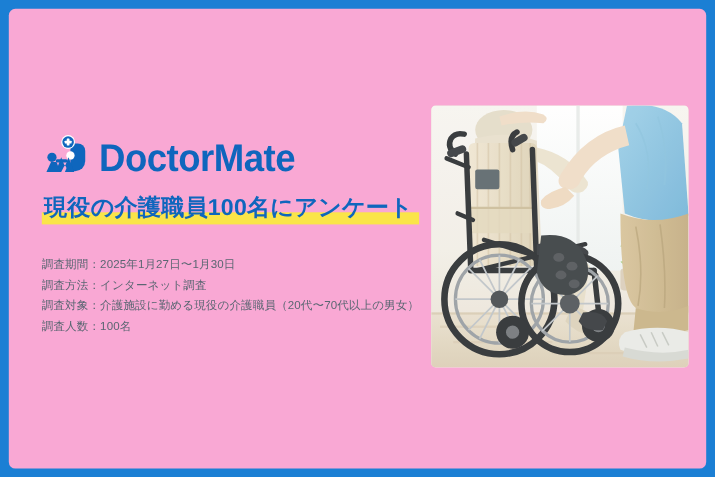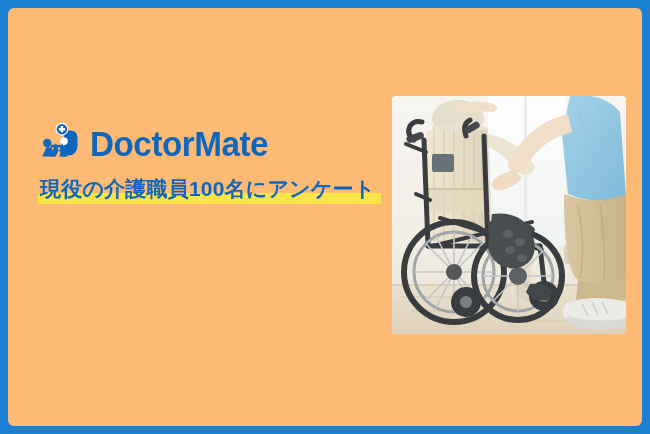--- a/index.html
+++ b/index.html
@@ -22,21 +22,21 @@
     background: #1B7FD4;
     box-sizing: border-box;
     overflow: hidden;
   }
   .slide-inner {
     position: absolute;
     left: 8px;
     top: 8px;
     right: 8px;
     bottom: 8px;
-    background: #fdba74;
+    background: #f9a8d4;
     border-radius: 6px;
     overflow: hidden;
   }
 
   
   .left-col {
     position: absolute;
     left: 30px;
     top: 112px;
     width: 345px;
@@ -154,20 +154,26 @@
         <div class="logo-wordmark">DoctorMate</div>
       </div>
 
       <div class="headline-wrap">
         <div class="headline">
           <span class="hl-band"></span>
           <span class="hl-text">現役の介護職員100名にアンケート</span>
         </div>
       </div>
 
+      <div class="meta-block">
+        <div class="meta-line">調査期間：2025年1月27日〜1月30日</div>
+        <div class="meta-line">調査方法：インターネット調査</div>
+        <div class="meta-line">調査対象：介護施設に勤める現役の介護職員（20代〜70代以上の男女）</div>
+        <div class="meta-line">調査人数：100名</div>
+      </div>
 
     </div>
 
     <div class="photo">
       <svg viewBox="0 0 234 238" preserveAspectRatio="xMidYMid slice">
         <defs>
           <linearGradient id="bgWall" x1="0" y1="0" x2="0" y2="1">
             <stop offset="0%" stop-color="#F7F5F0"></stop>
             <stop offset="55%" stop-color="#F2EEE6"></stop>
             <stop offset="100%" stop-color="#E8E0D2"></stop>

